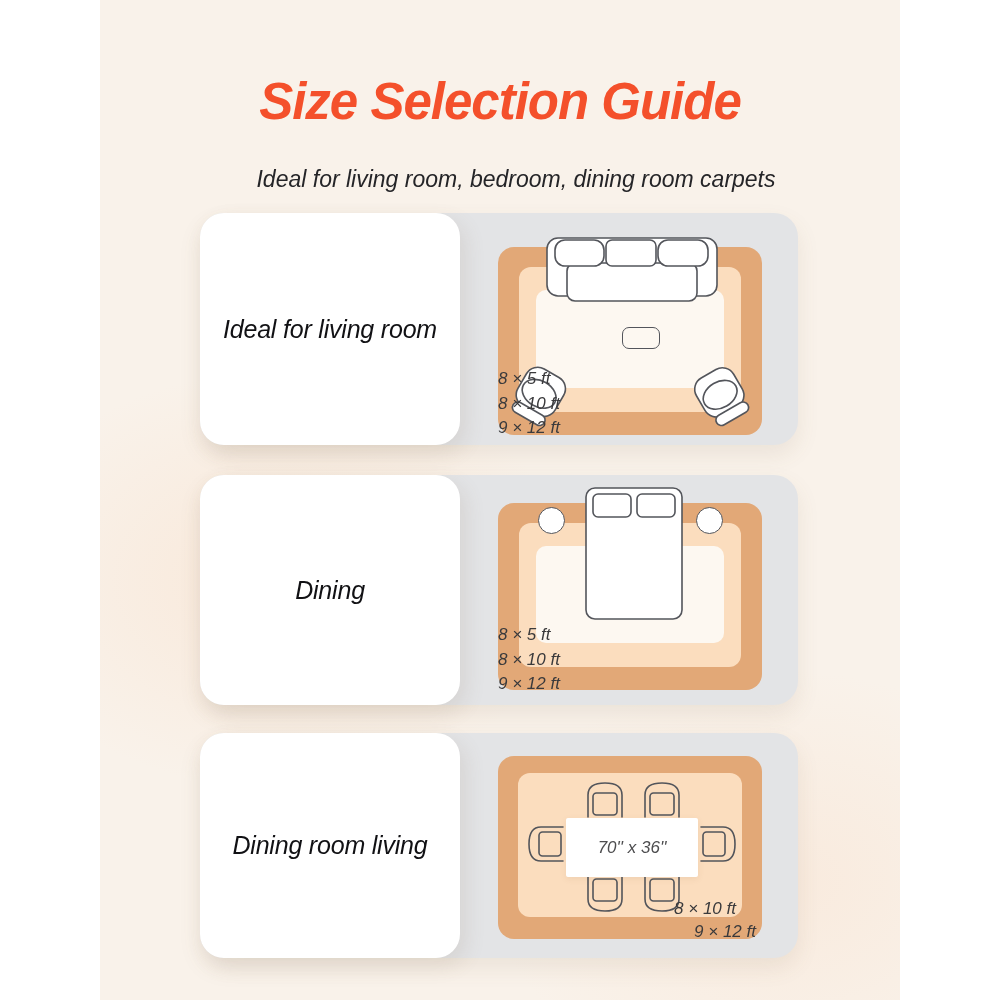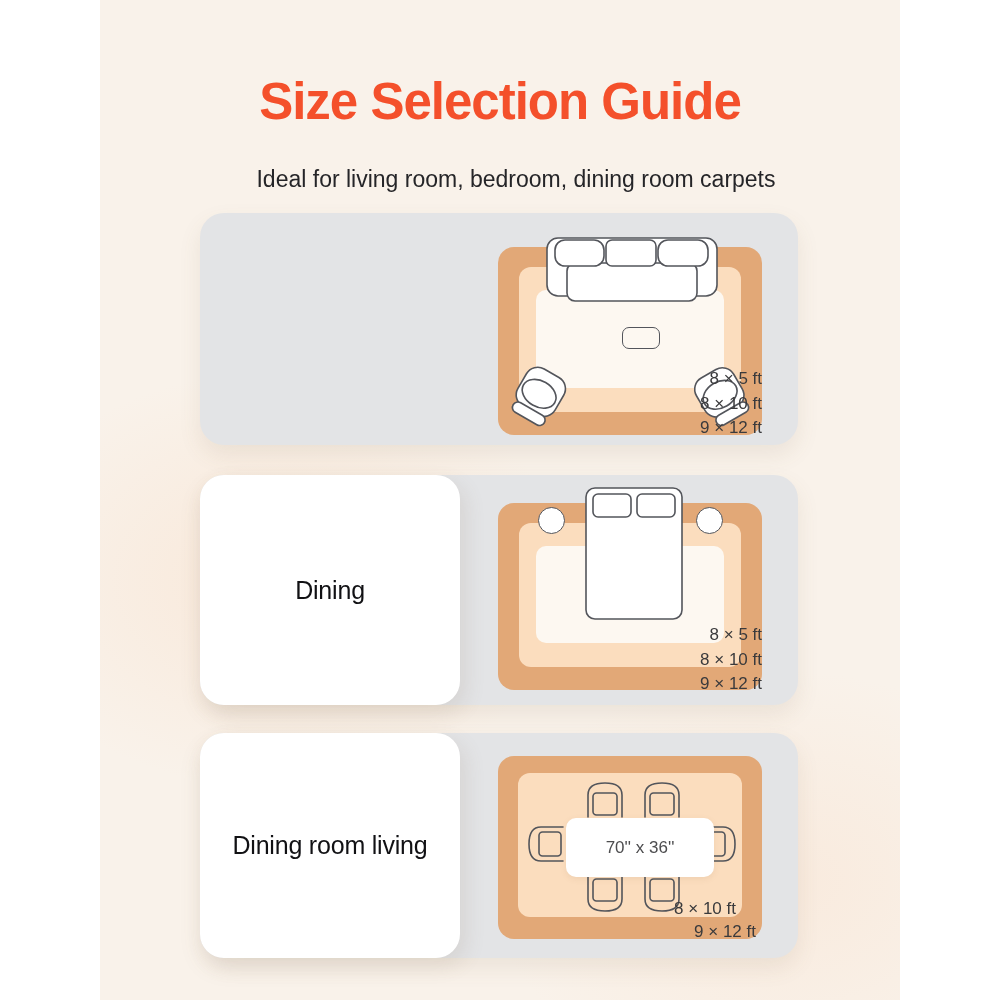--- a/index.html
+++ b/index.html
@@ -1,18 +1,18 @@
 <!DOCTYPE html>
 <html style="--accent: #F4502B; --cream: #F9F2EA; --panel_gray: #E3E4E6; --card_white: #FFFFFF; --rug_outer: #E2A877; --rug_middle: #FBDDBE; --rug_inner: #FDF8F1; --outline: #53555B; --text_dark: #252528;"><head>
 <meta charset="utf-8">
 <style>
   html,body{margin:0;padding:0;background:#ffffff;}
   .page{
     position:relative;width:1000px;height:1000px;overflow:hidden;
-    font-family:"Liberation Sans", sans-serif;background:#ffffff;
+    font-family:"Liberation Sans", sans-serif;background:#ffffff;font-style:italic;
   }
   .cream{
     position:absolute;left:100px;top:0;width:800px;height:1000px;
     background:
       radial-gradient(420px 300px at 180px 580px, rgba(248,210,180,0.30), rgba(248,210,180,0) 70%),
       radial-gradient(420px 300px at 680px 880px, rgba(248,214,188,0.28), rgba(248,214,188,0) 70%),
       var(--cream,#F9F2EA);
   }
   .title{
     position:absolute;left:0;top:72px;width:100%;margin:0;text-align:center;
@@ -54,27 +54,27 @@
     position:absolute;left:124px;top:80px;width:38px;height:22px;
     background:var(--rug_inner,#FDF8F1);border:1.6px solid var(--outline,#53555B);border-radius:7px;box-sizing:border-box;
   }
   .bed{left:87px;top:-16px;}
   .nightstand{
     position:absolute;top:4px;width:27px;height:27px;border-radius:50%;
     background:#ffffff;border:1.6px solid var(--outline,#53555B);box-sizing:border-box;
   }
   .ns-l{left:40px;} .ns-r{left:198px;}
   .sizes span{
-    position:absolute;left:0;width:100%;text-align:right;
+    position:absolute;left:0;width:100%;text-align:left;
     font-size:17px;color:#3A3A3C;
   }
   .sizes .s1{top:122px;} .sizes .s2{top:147px;} .sizes .s3{top:171px;}
   .dining-table{
-    position:absolute;left:68px;top:62px;width:148px;height:59px;
-    background:#ffffff;border-radius:10px;box-shadow:0 2px 6px rgba(140,100,60,0.10);
+    position:absolute;left:68px;top:62px;width:132px;height:59px;
+    background:#ffffff;border-radius:2px;box-shadow:0 2px 6px rgba(140,100,60,0.10);
     display:flex;align-items:center;justify-content:center;
   }
   .dining-table span{font-size:17px;color:#4D4D4F;}
   .dchair{position:absolute;}
   .dc1{left:85px;top:24px;} .dc2{left:142px;top:24px;}
   .dc3{left:85px;top:118px;transform:rotate(180deg);}
   .dc4{left:142px;top:118px;transform:rotate(180deg);}
   .dc5{left:26px;top:68px;transform:rotate(-90deg);}
   .dc6{left:198px;top:68px;transform:rotate(90deg);}
   .size-r{position:absolute;font-size:17px;color:#3A3A3C;}
@@ -84,20 +84,23 @@
 <body>
 
 <div class="page">
   <div class="cream"></div>
 
   <h1 class="title">Size Selection Guide</h1>
   <p class="subtitle">Ideal for living room, bedroom, dining room carpets</p>
 
   <section class="row row1">
     <div class="panel"></div>
+    <div class="card">
+      <span>Ideal for living room</span>
+    </div>
     <div class="rugs">
       <div class="rug-outer">
         <div class="rug-mid">
           <div class="rug-inner"></div>
         </div>
       </div>
       <svg class="furn sofa" width="172" height="66" viewBox="0 0 172 66">
         <g fill="#ffffff" stroke="#53555B" stroke-width="1.6">
           <rect x="1" y="1" width="170" height="58" rx="11"></rect>
           <rect x="21" y="26" width="130" height="38" rx="8"></rect>

